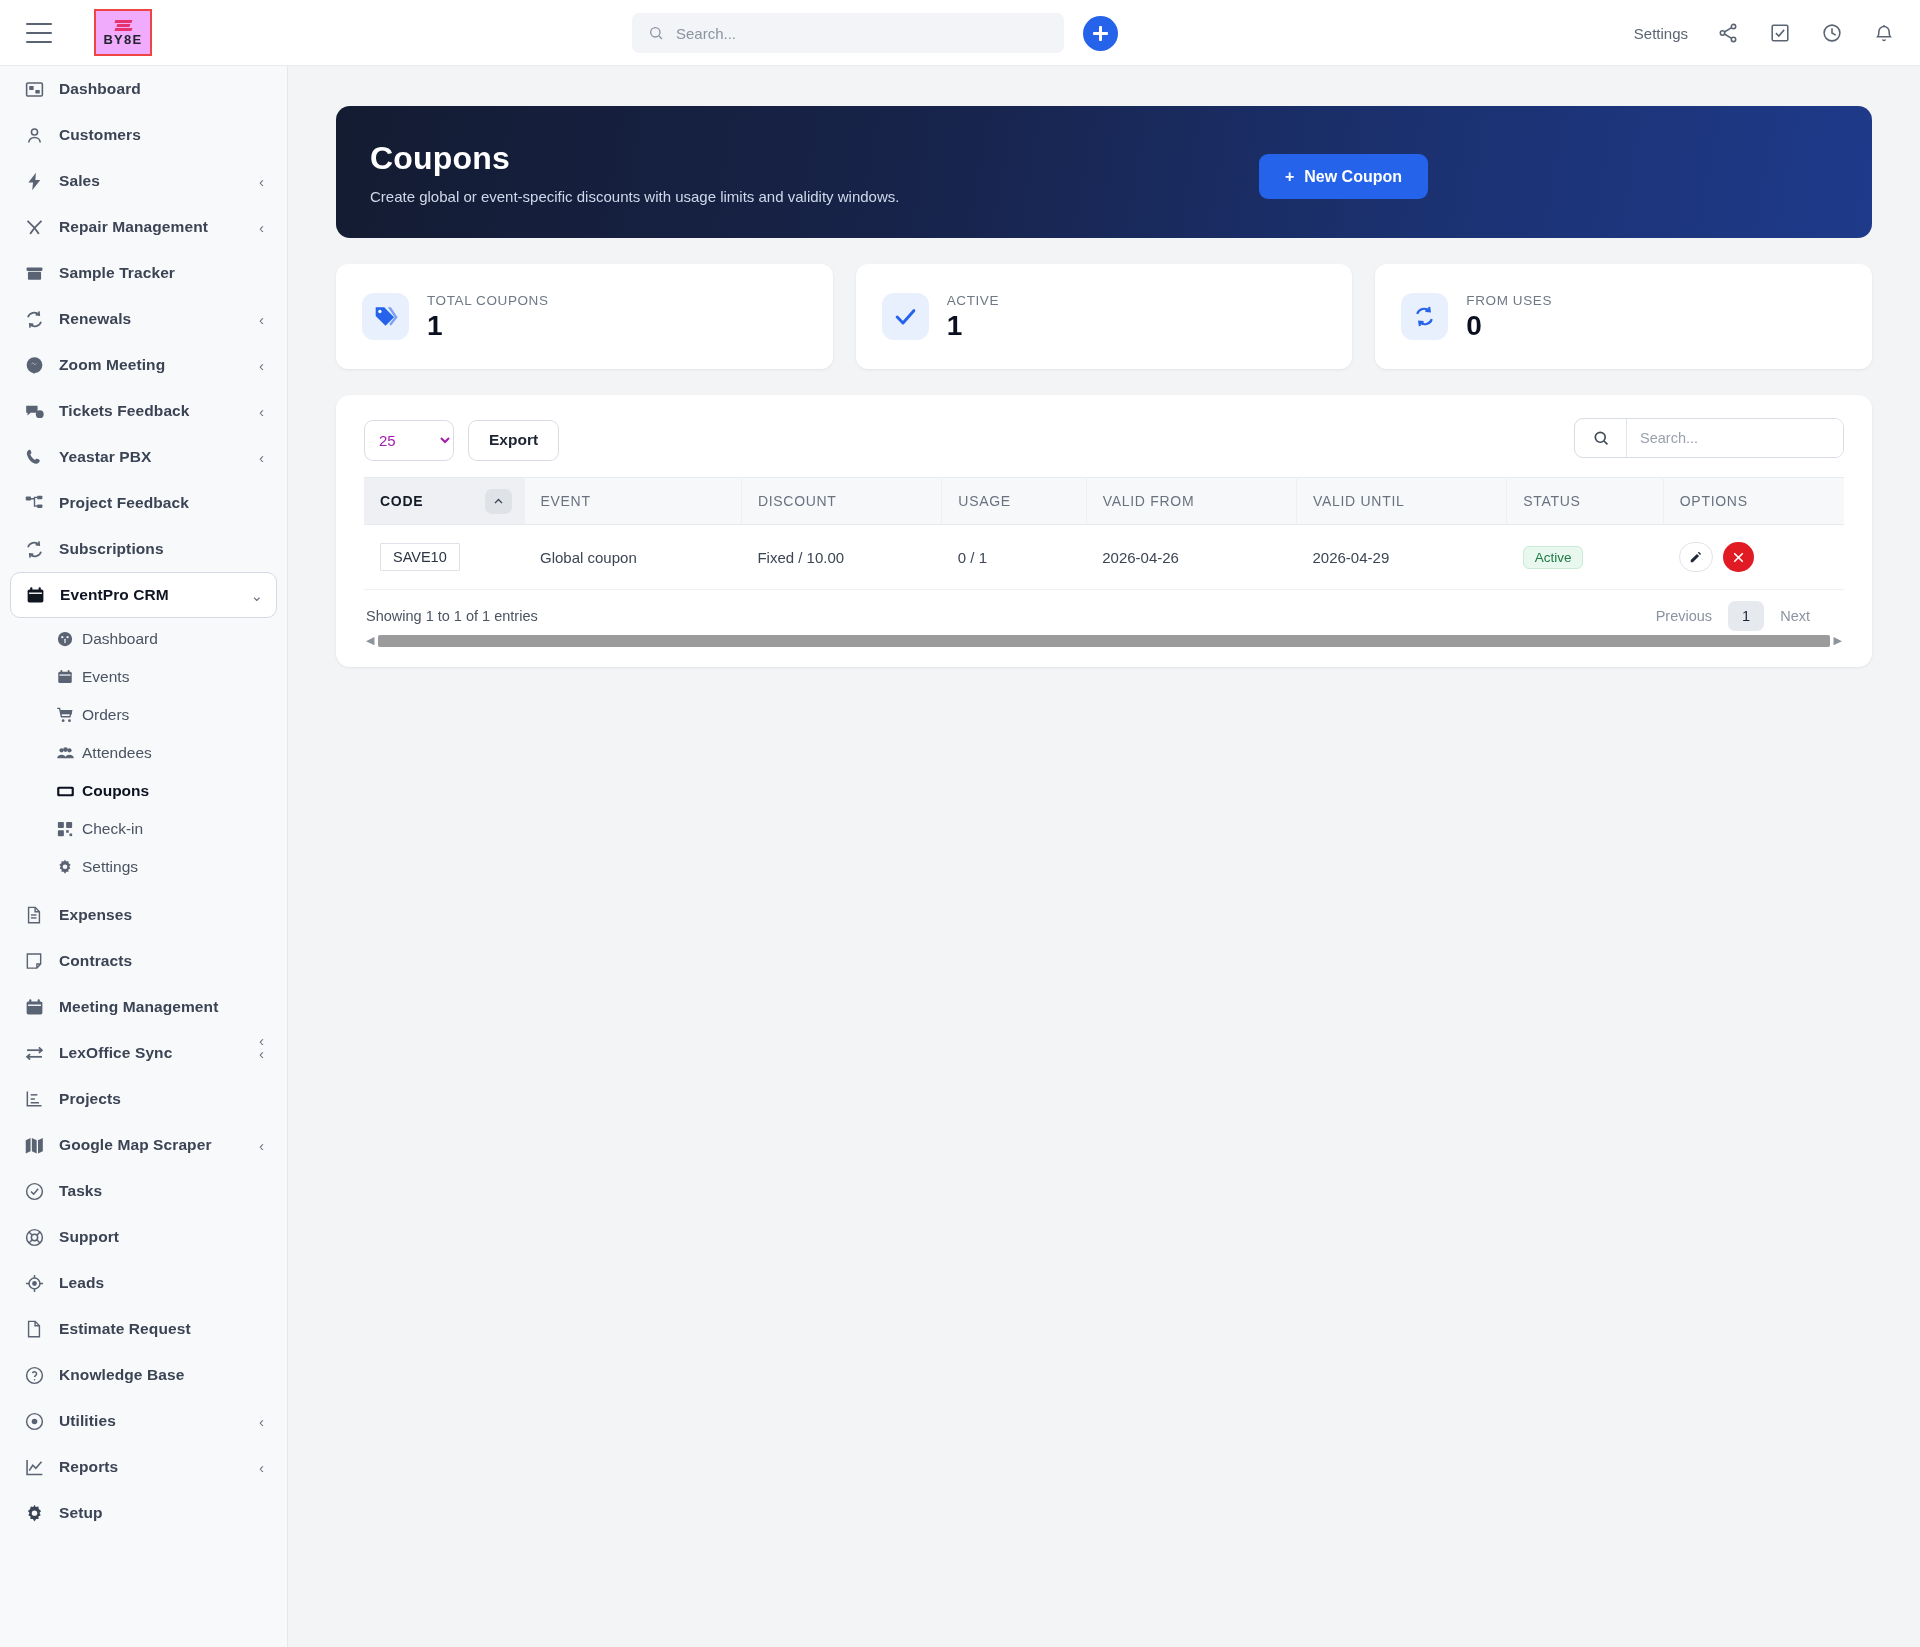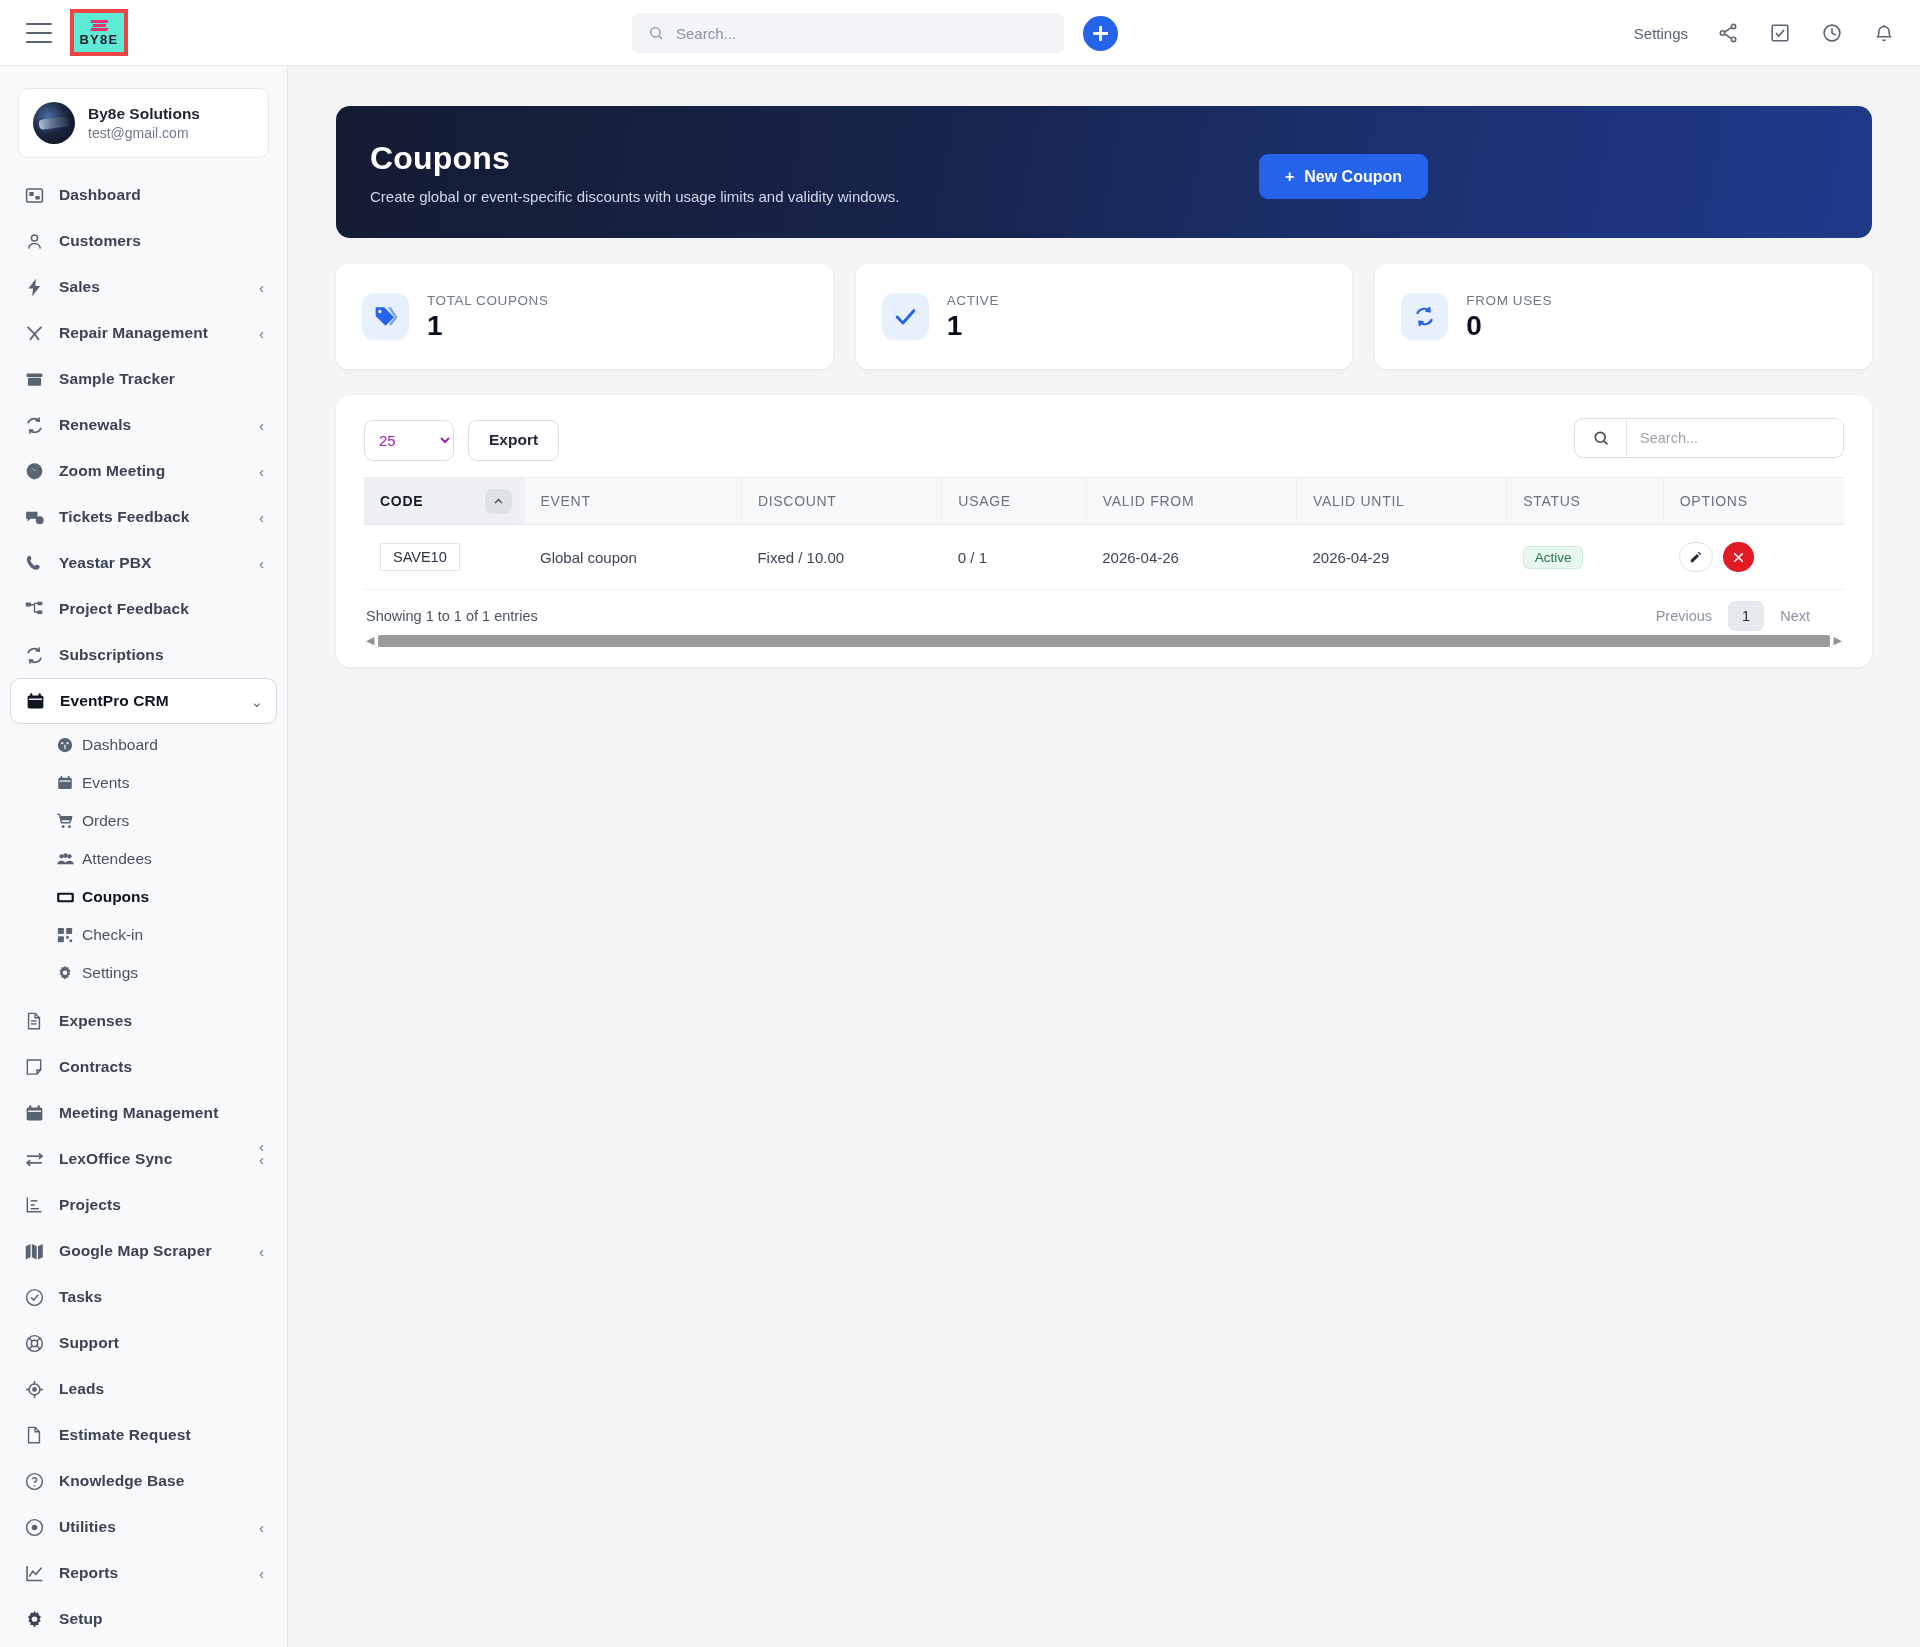--- a/index.html
+++ b/index.html
@@ -18,26 +18,26 @@
     display: flex; align-items: center;
     position: relative;
   }
   .hamburger {
     margin-left: 26px; width: 26px; height: 20px;
     display: flex; flex-direction: column; justify-content: space-between;
     cursor: pointer;
   }
   .hamburger span { display: block; height: 2px; background: #5a6372; border-radius: 1px; }
   .logo-box {
-    margin-left: 18px;
+    margin-left: 42px;
     width: 58px; height: 47px;
-    border: 4px solid #ef4444;
+    border: 2px solid #ef4444;
     display: flex; flex-direction: column;
     align-items: center; justify-content: center;
-    background: #5eead4;
+    background: #f0abfc;
   }
   .logo-mark {
     width: 17px; height: 11px; position: relative; margin-bottom: 2px;
   }
   .logo-mark i {
     position: absolute; left: 0; height: 2.5px; background: #e6336e; display: block;
     transform: skewX(-18deg);
   }
   .logo-mark i:nth-child(1) { top: 0px; width: 17px; }
   .logo-mark i:nth-child(2) { top: 4px; width: 13px; left: 2px;}
@@ -312,27 +312,20 @@
         <path d="M10.3 19.1a1.9 1.9 0 0 0 3.4 0"></path>
       </svg>
     </span>
   </div>
 </div>
 
 <div class="body-wrap">
 
   <div class="sidebar">
 
-    <div class="profile-card">
-      <div class="avatar"></div>
-      <div>
-        <div class="profile-name">By8e Solutions</div>
-        <div class="profile-mail">test@gmail.com</div>
-      </div>
-    </div>
 
     <div class="nav">
 
       <div class="nav-item">
         <span class="ico">
           <svg viewBox="0 0 24 24" width="21" height="21" fill="none" stroke="#5a6373" stroke-width="1.8">
             <rect x="3" y="4.5" width="18" height="15" rx="1.5"></rect>
               <rect x="6" y="8" width="5" height="4.5" rx=".6" fill="#5a6373" stroke="none"></rect>
             <rect x="13" y="12.5" width="5" height="4" rx=".6" fill="#5a6373" stroke="none"></rect>
           </svg>

